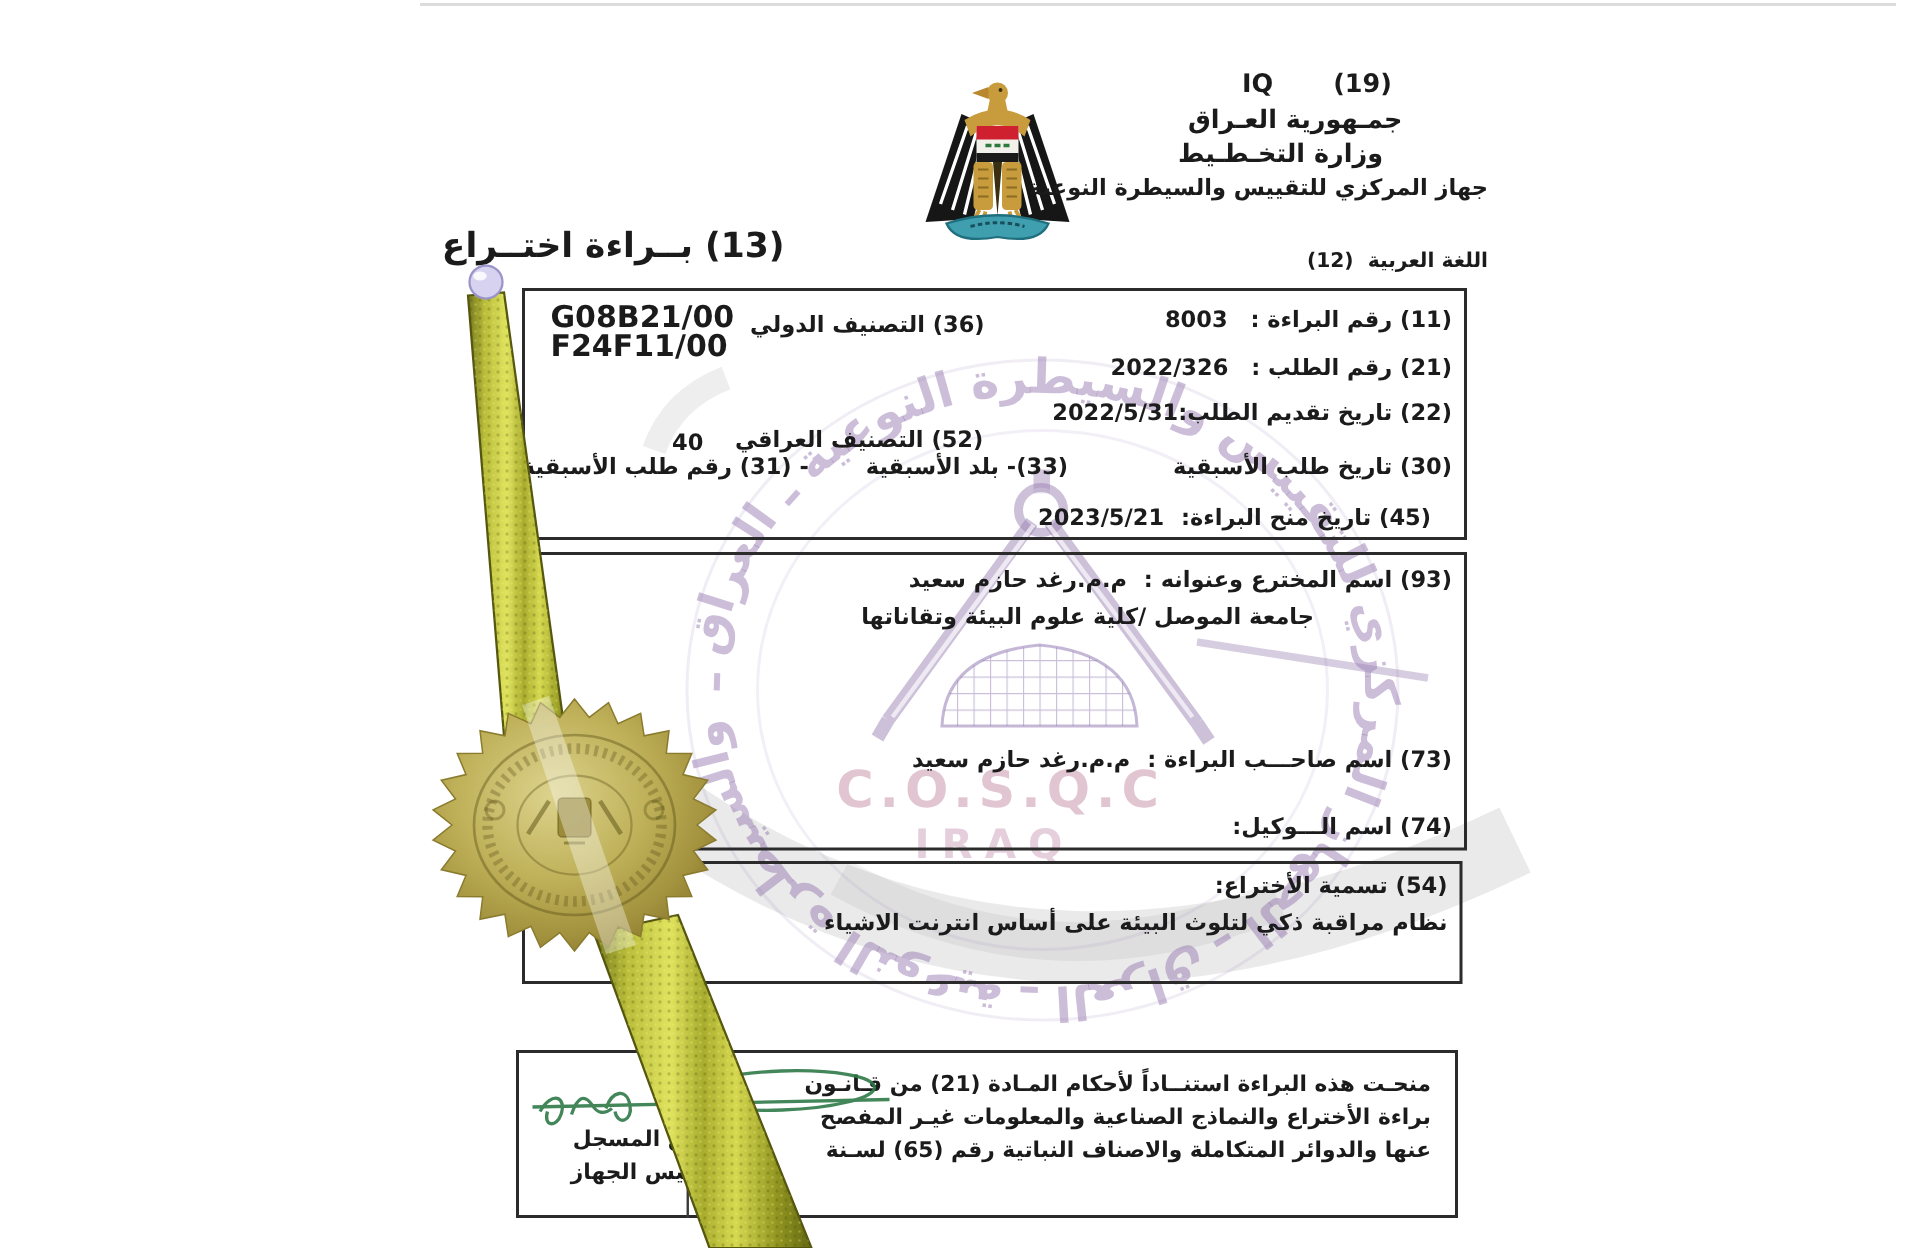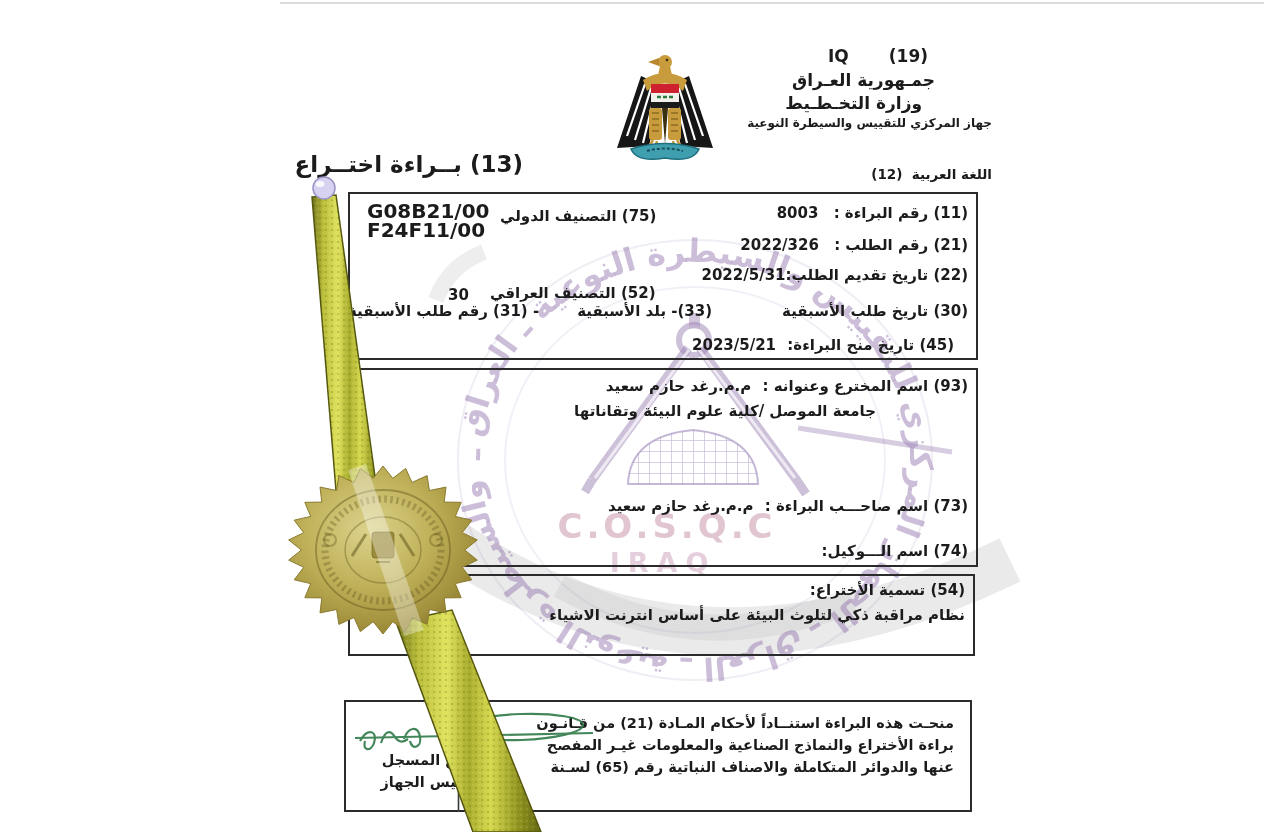--- a/index.html
+++ b/index.html
@@ -91,47 +91,47 @@
   <path d="M 40 90 l -4 7 M 44 91 l -2 7 M 64 90 l 4 7 M 60 91 l 2 7" stroke="#c89b3c" stroke-width="2.6"></path>
   <path d="M 18 99 Q 52 88 86 99 Q 80 113 52 108 Q 24 113 18 99 Z" fill="#3f9fae" stroke="#1f6f7e" stroke-width="1.5"></path>
   <path d="M 34 101 Q 52 96 70 101" stroke="#17505c" stroke-width="2" stroke-dasharray="3 2" fill="none"></path>
 </svg>
 
 <div class="hdr ar fs17" style="right:342px; top:46px;">
   <span>(19)</span><span class="gapS"></span><span style="margin-right:26px;text-align:center;">IQ</span>
 </div>
 <div class="hdr ar fs17" style="right:335px; top:70px;">جمـهورية العـراق</div>
 <div class="hdr ar fs17" style="right:348px; top:93px;">وزارة التخـطـيط</div>
-<div class="hdr ar" style="right:278px; top:116px; font-size:12px;">جهاز المركزي للتقييس والسيطرة النوعية</div>
+<div class="hdr ar" style="right:278px; top:116px; font-size:15px;">جهاز المركزي للتقييس والسيطرة النوعية</div>
 <div class="hdr lt" style="right:278px; top:166px; font-size:13.5px;">
   <span>(12)</span>&nbsp;
   <span class="ar" style="display:inline-block">اللغة العربية</span>
 </div>
 
 <div id="title" class="ar">(13) بــراءة اختــراع</div>
 
 <div class="box" style="left:348px; top:192px; width:630px; height:168px;">
   <div class="row ar" style="right:8px; top:10px;">
     <span>(11) رقم البراءة :</span>
     <span style="margin-right:10px;">8003</span>
   </div>
   <div class="codes">
     <div>G08B21/00</div>
     <div>F24F11/00</div>
   </div>
-  <div class="row ar" style="left:150px; top:13px;">(75) التصنيف الدولي</div>
+  <div class="row ar" style="left:150px; top:13px;">(36) التصنيف الدولي</div>
   <div class="row ar" style="right:8px; top:42px;">
     <span>(21) رقم الطلب :</span>
     <span style="margin-right:10px;">2022/326</span>
   </div>
   <div class="row ar" style="right:8px; top:72px;">
     <span>(22) تاريخ تقديم الطلب:</span><span>2022/5/31</span>
   </div>
   <div class="row ar" style="left:140px; top:90px;">(52) التصنيف العراقي</div>
-  <div class="row lt" style="left:98px; top:92px;">30</div>
+  <div class="row lt" style="left:98px; top:92px;">40</div>
   <div class="row ar" style="right:8px; top:108px;">
     <span>(30) تاريخ طلب الأسبقية</span><span class="gapA"></span><span>(33)- بلد الأسبقية</span><span class="gapB"></span><span>- (31) رقم طلب الأسبقية</span>
   </div>
   <div class="row ar" style="right:22px; top:142px;">
     <span>(45) تاريخ منح البراءة:</span>
     <span style="margin-right:6px;">2023/5/21</span>
   </div>
 </div>
 
 <div class="box" style="left:348px; top:368px; width:630px; height:199px;">

